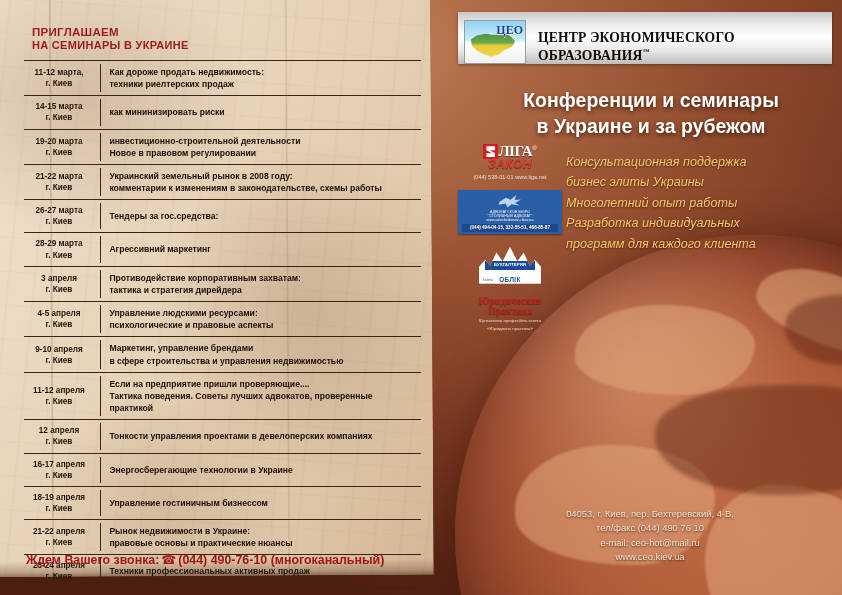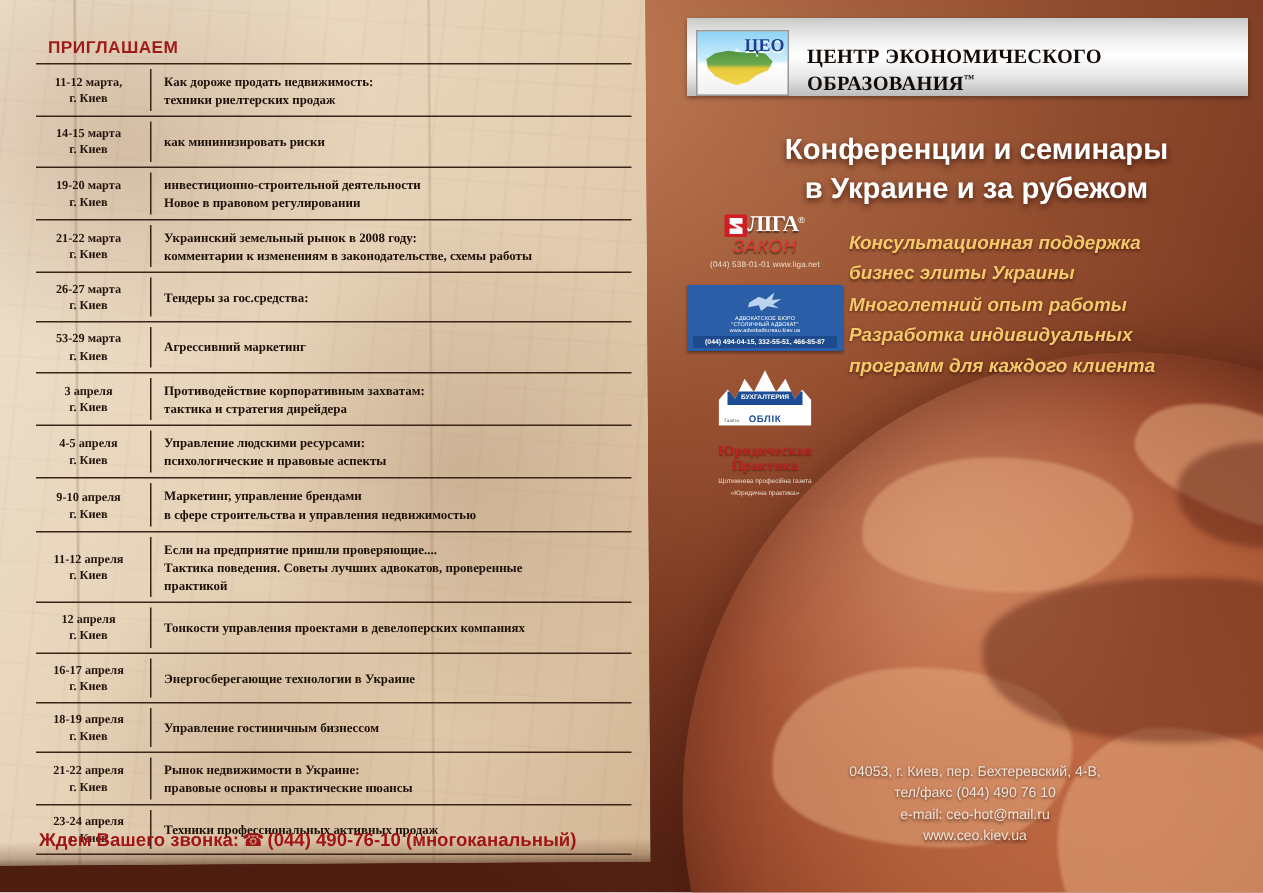--- a/index.html
+++ b/index.html
@@ -56,21 +56,21 @@
   .fold{position:absolute;background:linear-gradient(to right, rgba(120,84,54,0), rgba(120,84,54,.28), rgba(120,84,54,0));width:3px;}
 
   
   .sched-head{
     position:absolute;left:32px;top:26px;width:390px;text-align:left;
     color:#9e1b1b;font-weight:bold;letter-spacing:.3px;
   }
   .sched-head .l1{font-size:11.5px;}
   .sched-head .l2{font-size:11px;margin-top:1px;}
 
-  .table{position:absolute;left:24px;top:42px;width:397px;font-family:Liberation Serif, serif;}
+  .table{position:absolute;left:24px;top:60px;width:397px;}
   .row{display:flex;border-top:1.3px solid #3a2418;position:relative;}
   .row:first-child{border-top:1.3px solid #3a2418;}
   .row .date{
     width:70px;flex:0 0 70px;padding:5px 6px 5px 0;text-align:center;
     font-size:8.2px;font-weight:bold;color:#23140c;line-height:1.35;
     display:flex;flex-direction:column;justify-content:center;
   }
   .row .sep{width:1.4px;background:#3a2418;margin:3px 0;flex:0 0 1.4px;}
   .row .topic{
     flex:1;padding:5px 4px 5px 8px;font-size:8.6px;color:#1d1008;line-height:1.42;
@@ -118,40 +118,40 @@
   
   .headline{
     position:absolute;left:470px;top:88px;width:362px;text-align:center;
     color:#ffffff;font-weight:bold;font-size:19.5px;line-height:1.33;
     text-shadow:0 2px 4px rgba(40,10,0,.7);
   }
 
   
   .benefits{
     position:absolute;left:566px;top:152px;width:272px;
-    color:#f5c96a;font-style:italic;font-weight:bold;font-size:12.6px;line-height:1.62;
+    color:#f5c96a;font-style:italic;font-weight:normal;font-size:12.6px;line-height:1.62;
     text-shadow:0 1px 2px rgba(40,10,0,.6);
   }
 
   
   .partners{position:absolute;left:458px;top:142px;width:104px;}
   .plogo{margin-bottom:10px;text-align:center;}
 
   .liga{position:relative;height:30px;}
   .liga .sq{
     display:inline-block;width:15px;height:15px;background:#cf1f24;vertical-align:middle;
     position:relative;border-radius:1px;
   }
   .liga .sq:before{
     content:"";position:absolute;left:3px;top:2px;width:9px;height:11px;
     background:#ffffff;clip-path:polygon(0% 0%,100% 0%,100% 36%,38% 36%,100% 64%,100% 100%,0% 100%,0% 64%,62% 64%,0% 36%);
   }
   .liga .w1{font-size:15px;font-weight:bold;color:#ffffff;letter-spacing:-.5px;vertical-align:middle;
     font-family:"Liberation Serif",serif;text-shadow:0 1px 1px rgba(0,0,0,.5);}
-  .liga .w2{display:block;font-size:12px;font-weight:normal;color:#e03a2e;font-style:italic;
+  .liga .w2{display:block;font-size:12px;font-weight:bold;color:#e03a2e;font-style:italic;
     letter-spacing:.5px;margin-top:-3px;text-shadow:0 1px 1px rgba(0,0,0,.5);}
   .liga .sup{font-size:6px;color:#fff;vertical-align:super;}
   .ligacontact{font-size:5.4px;color:#f0ddd0;margin-top:2px;letter-spacing:.1px;}
 
   .blueplate{
     background:#2a5fa8;padding:3px 4px 2px;border-radius:1px;line-height:1.15;
     box-shadow:0 1px 2px rgba(0,0,0,.4);
   }
   .blueplate .bt{font-size:3.6px;color:#ffffff;letter-spacing:.1px;}
   .blueplate .bnum{font-size:4.6px;color:#ffffff;font-weight:bold;background:#1d4a8c;
@@ -209,20 +209,21 @@
   </div>
 
   <div class="parchment">
     <div class="parchment-fibers"></div>
     <div class="fold" style="left:64px;top:0;height:100%;"></div>
     <div class="fold" style="left:300px;top:0;height:100%;opacity:.7;"></div>
   </div>
 
   <div class="sched-head">
     <div class="l1">ПРИГЛАШАЕМ</div>
+    <div class="l2">НА  СЕМИНАРЫ  В УКРАИНЕ</div>
   </div>
 
   <div class="table" id="schedule-table">
       <div class="row">
         <div class="date">
           <div>11-12 марта,</div>
           <div>г. Киев</div>
         </div>
         <div class="sep"></div>
         <div class="topic">
@@ -267,21 +268,21 @@
           <div>26-27 марта</div>
           <div>г. Киев</div>
         </div>
         <div class="sep"></div>
         <div class="topic">
           <div>Тендеры за гос.средства:</div>
         </div>
       </div>
       <div class="row">
         <div class="date">
-          <div>53-29 марта</div>
+          <div>28-29 марта</div>
           <div>г. Киев</div>
         </div>
         <div class="sep"></div>
         <div class="topic">
           <div>Агрессивний маркетинг</div>
         </div>
       </div>
       <div class="row">
         <div class="date">
           <div>3 апреля</div>

